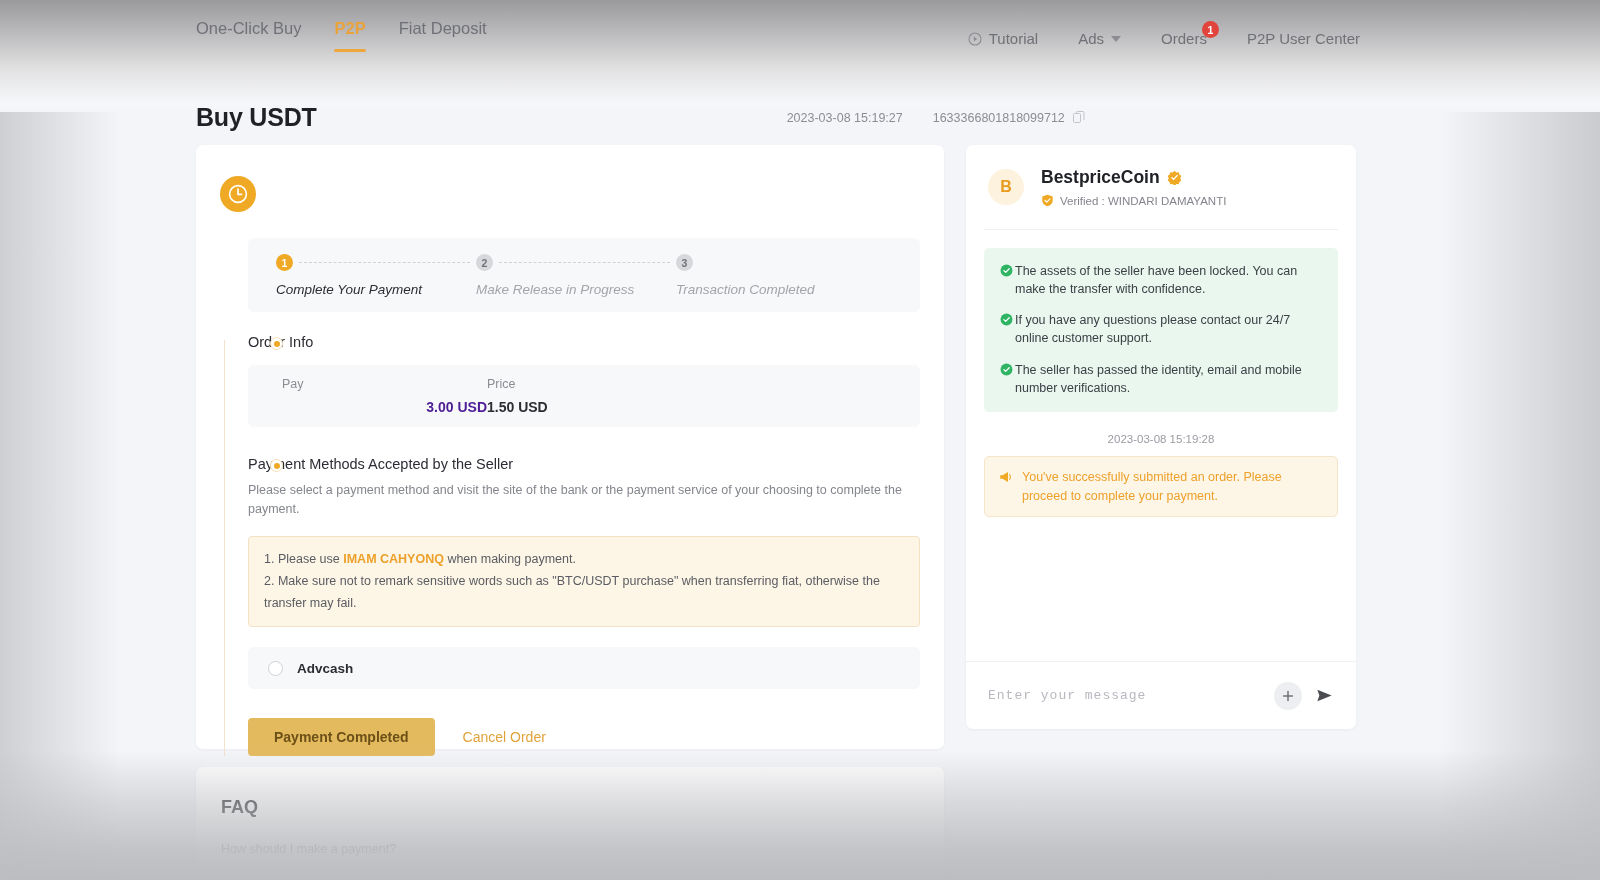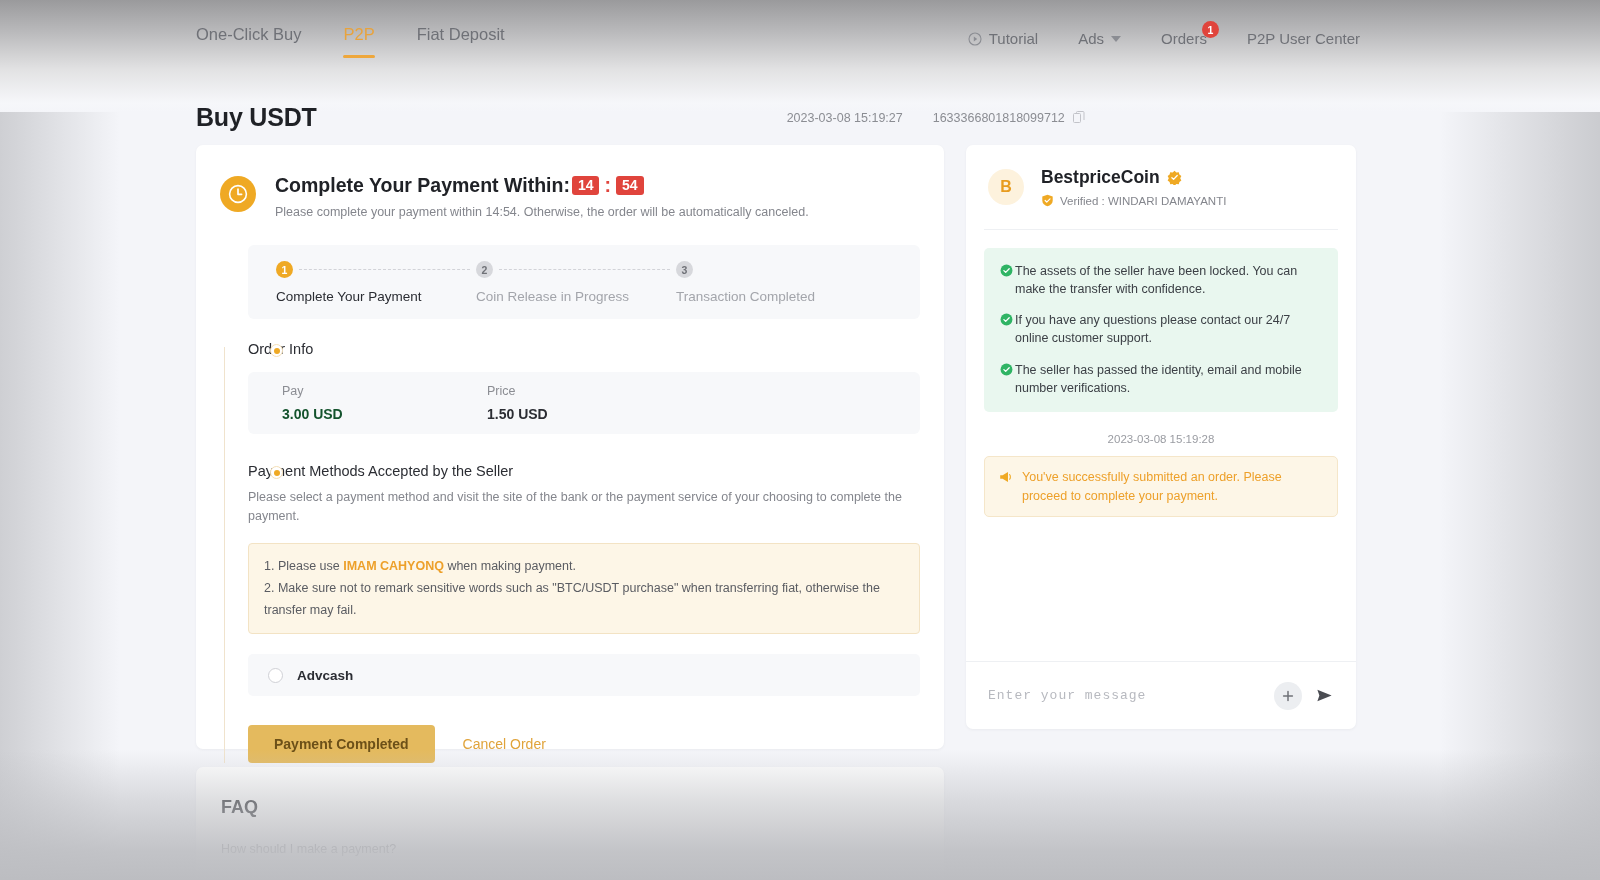--- a/index.html
+++ b/index.html
@@ -31,26 +31,26 @@
     position: absolute; right:0; top:0; width: 160px; height: 880px;
     background: linear-gradient(to left, rgba(175,176,180,0.6), rgba(175,176,180,0));
     pointer-events: none; z-index: 4;
   }
 
   
   .nav {
     position: absolute; left: 0; top: 0; width: 1600px; height: 84px;
     display: flex; align-items: flex-start; z-index: 10;
   }
-  .nav-left { display: flex; align-items: center; gap: 42px; margin-left: 196px; padding-top: 25px; }
+  .nav-left { display: flex; align-items: center; gap: 33px; margin-left: 196px; padding-top: 19px; }
   .nav-tab {
     position: relative; font-size: 16.5px; color: #6f7177; white-space: nowrap;
     padding-bottom: 20px; cursor: pointer;
   }
-  .nav-tab.active { color: #e8a33d; font-weight: normal; }
+  .nav-tab.active { color: #e8a33d; font-weight: bold; }
   .nav-tab.active::after {
     content: ""; position: absolute; left: 0; right: 0; bottom: 6px; height: 3px;
     background: #eea73c; border-radius: 2px;
   }
   .nav-right {
     margin-left: auto; margin-right: 240px; padding-top: 30px;
     display: flex; gap: 40px; color: #6f7177; font-size: 15px;
   }
   .nav-item { display: flex; align-items: center; gap: 7px; cursor: pointer; position: relative; white-space: nowrap; }
   .ico { display: inline-block; line-height: 0; }
@@ -106,39 +106,39 @@
   .step-num {
     width: 17px; height: 17px; border-radius: 50%; background: #d7d8dc; color: #6f7177;
     font-size: 10.5px; display: flex; align-items: center; justify-content: center; font-weight: bold;
   }
   .step.done .step-num { background: #efa924; color: #fff; }
   .step-line {
     position: absolute; left: 23px; top: 8px; right: 6px; height: 0;
     border-top: 1px dashed #d2d3d8;
   }
   .step:last-child .step-line { display: none; }
-  .step-label { margin-top: 11px; font-size: 13.5px; color: #a3a5ab; white-space: nowrap; }
+  .step-label { margin-top: 11px; font-size: 13.5px; color: #a3a5ab; white-space: nowrap; font-style: italic; }
   .step.done .step-label { color: #2b2d33; }
 
   
   .tl { position: relative; margin-top: 22px; padding-left: 52px; }
   .tl-rail { position: absolute; left: 28px; top: 6px; bottom: 0; width: 1px; background: #f0e3cd; }
   .tl-node { position: absolute; left: 22px; width: 13px; height: 13px; border-radius: 50%;
              background: #fff; border: 1px solid #f5dfb6; display: flex; align-items: center; justify-content: center; }
   .tl-node::after { content:""; width: 6px; height: 6px; border-radius: 50%; background: #efa924; }
   .sec-title { font-size: 14.5px; color: #2b2d33; }
 
   .order-grid {
     margin: 15px 24px 0 0; background: #f7f8fa; border-radius: 6px; height: 62px;
     display: flex; align-items: center; padding: 0 34px;
   }
   .og-col { width: 205px; }
   .og-k { font-size: 12.5px; color: #8b8d93; }
   .og-v { font-size: 14px; font-weight: bold; color: #2b2d33; margin-top: 8px; }
-  .og-v.green { color: #14532d; }
+  .og-v.green { color: #4c1d95; text-align: right; }
 
   .pm-desc { font-size: 12.5px; color: #84868d; line-height: 1.55; margin: 9px 24px 0 0; }
   .notice {
     margin: 16px 24px 0 0; background: #fdf6e7; border: 1px solid #f3e3c4; border-radius: 4px;
     padding: 12px 15px; font-size: 12.5px; color: #5a5c62; line-height: 1.75;
   }
   .notice .hl { color: #eda02a; font-weight: bold; }
 
   .pm-row {
     margin: 20px 24px 0 0; background: #f7f8fa; border-radius: 5px; height: 42px;
@@ -249,42 +249,33 @@
 
   <div class="card" id="order-card">
 
     <div class="timer-row">
       <div class="clock">
         <svg width="20" height="20" viewBox="0 0 20 20">
             <circle cx="10" cy="10" r="8.4" fill="none" stroke="#fff" stroke-width="1.6"></circle>
             <path d="M10 5.2 V10.3 H13.6" fill="none" stroke="#fff" stroke-width="1.7" stroke-linecap="round" stroke-linejoin="round"></path>
           </svg>
       </div>
-      <div class="timer-txt">
-        <div class="timer-title">
-          <span>Complete Your Payment Within:</span>
-          <span class="chip">14</span>
-          <span class="colon">:</span>
-          <span class="chip">54</span>
-        </div>
-        <div class="timer-sub">Please complete your payment within 14:54. Otherwise, the order will be automatically canceled.</div>
-      </div>
     </div>
 
     <div class="stepper">
       <div class="step-track">
         <div class="step done">
           <div class="step-line"></div>
           <div class="step-num">1</div>
           <div class="step-label">Complete Your Payment</div>
         </div>
         <div class="step">
           <div class="step-line"></div>
           <div class="step-num">2</div>
-          <div class="step-label">Coin Release in Progress</div>
+          <div class="step-label">Make Release in Progress</div>
         </div>
         <div class="step">
 
           <div class="step-num">3</div>
           <div class="step-label">Transaction Completed</div>
         </div>
       </div>
     </div>
 
     <div class="tl">

